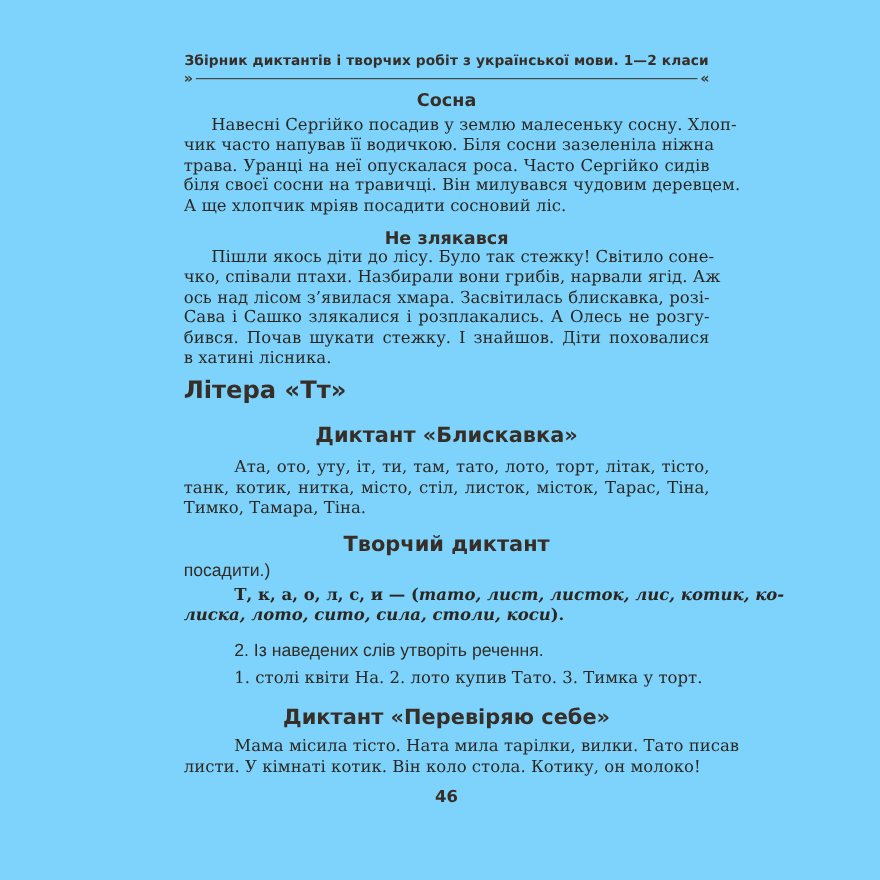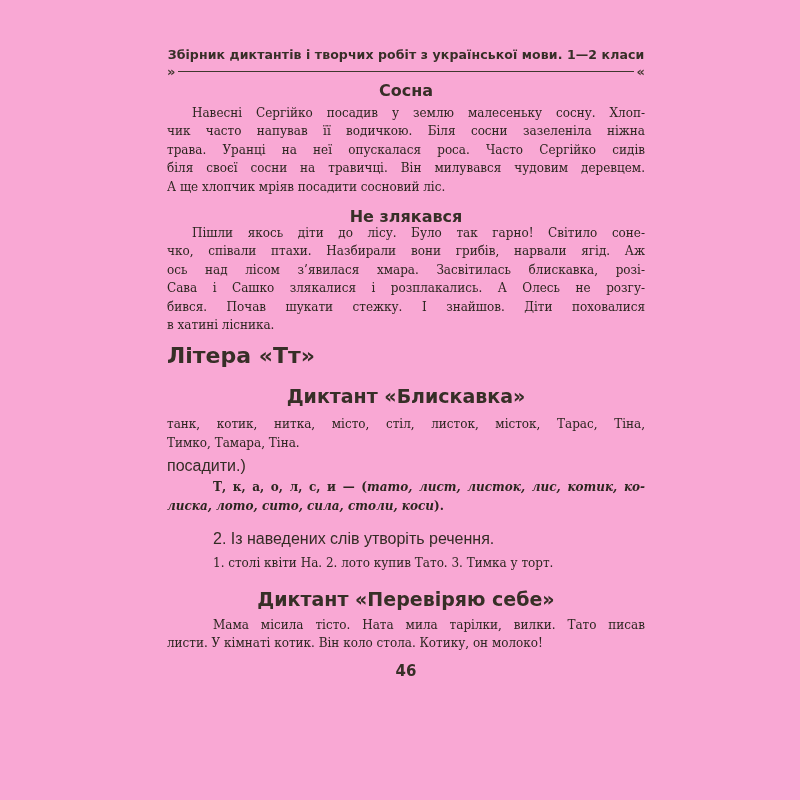--- a/index.html
+++ b/index.html
@@ -1,16 +1,16 @@
 <!DOCTYPE html>
 <html><head>
 <meta charset="utf-8">
 <style>
   html,body{margin:0;padding:0;background:#ffffff;}
-  #page{position:relative;width:800px;height:800px;background:#f9a8d4;overflow:hidden;
+  #page{position:relative;width:800px;height:800px;background:#7dd3fc;overflow:hidden;
         color:#2c2620;}
   .col{position:absolute;left:167px;top:0;width:478px;}
 
   
   .bookheader{margin-top:47px;text-align:center;
     font-family:"DejaVu Sans",sans-serif;font-size:12.5px;font-weight:600;
     color:#372f27;line-height:15px;letter-spacing:.1px;}
   .rule-row{margin-top:5px;display:flex;align-items:center;height:9px;}
   .rule-row .orn{font-family:"DejaVu Sans",sans-serif;font-weight:700;font-size:13px;
     color:#40382e;line-height:9px;}
@@ -32,21 +32,21 @@
   .p1{margin-top:5px;}
   .p2{margin-top:-1px;}
   .p3{margin-top:8px;}
   .p4{margin-top:5px;}
   .p5{margin-top:2px;}
   .p6{margin-top:13px;}
   .p7{margin-top:6px;}
   .p8{margin-top:6px;}
 
   .ln{line-height:18.4px;white-space:nowrap;}
-  .serif .ln{font-family:"DejaVu Serif",serif;font-size:12px;color:#2c2620;}
+  .serif .ln{font-family:"DejaVu Serif",serif;font-size:15px;color:#2c2620;}
   .sans .ln{font-family:"Liberation Sans",sans-serif;font-size:16px;color:#332c25;line-height:18.5px;}
   .j{text-align:justify;text-align-last:justify;}
   .ind-sm{text-indent:25px;}
   .ind-lg{text-indent:46px;}
   .p5 .ln{line-height:19px;font-weight:700;}
   .p5 .ital{font-style:italic;}
   .p6 .ln{line-height:19px;}
   .p7 .ln{line-height:19px;}
 
   
@@ -73,37 +73,39 @@
       <div class="ln j ind-sm">Навесні Сергійко посадив у землю малесеньку сосну. Хлоп-</div>
       <div class="ln j">чик часто напував її водичкою. Біля сосни зазеленіла ніжна</div>
       <div class="ln j">трава. Уранці на неї опускалася роса. Часто Сергійко сидів</div>
       <div class="ln j">біля своєї сосни на травичці. Він милувався чудовим деревцем.</div>
       <div class="ln">А ще хлопчик мріяв посадити сосновий ліс.</div>
     </div>
 
     <div class="h-small ne">Не злякався</div>
 
     <div class="para serif p2">
-      <div class="ln j ind-sm">Пішли якось діти до лісу. Було так гарно! Світило соне-</div>
+      <div class="ln j ind-sm">Пішли якось діти до лісу. Було так стежку! Світило соне-</div>
       <div class="ln j">чко, співали птахи. Назбирали вони грибів, нарвали ягід. Аж</div>
       <div class="ln j">ось над лісом з’явилася хмара. Засвітилась блискавка, розі-</div>
       <div class="ln j">Сава і Сашко злякалися і розплакались. А Олесь не розгу-</div>
       <div class="ln j">бився. Почав шукати стежку. І знайшов. Діти поховалися</div>
       <div class="ln">в хатині лісника.</div>
     </div>
 
     <div class="h-big">Літера «Тт»</div>
 
     <div class="h-mid">Диктант «Блискавка»</div>
 
     <div class="para serif p3">
+      <div class="ln j ind-lg">Ата, ото, уту, іт, ти, там, тато, лото, торт, літак, тісто,</div>
       <div class="ln j">танк, котик, нитка, місто, стіл, листок, місток, Тарас, Тіна,</div>
       <div class="ln">Тимко, Тамара, Тіна.</div>
     </div>
 
+    <div class="h-mid tvor">Творчий диктант</div>
 
     <div class="para sans p4">
       <div class="ln">посадити.)</div>
     </div>
 
     <div class="para serif p5">
       <div class="ln j ind-lg"><span>Т, к, а, о, л, с, и — (</span><span class="ital">тато, лист, листок, лис, котик, ко-</span></div>
       <div class="ln"><span class="ital">лиска, лото, сито, сила, столи, коси</span><span>).</span></div>
     </div>
 

